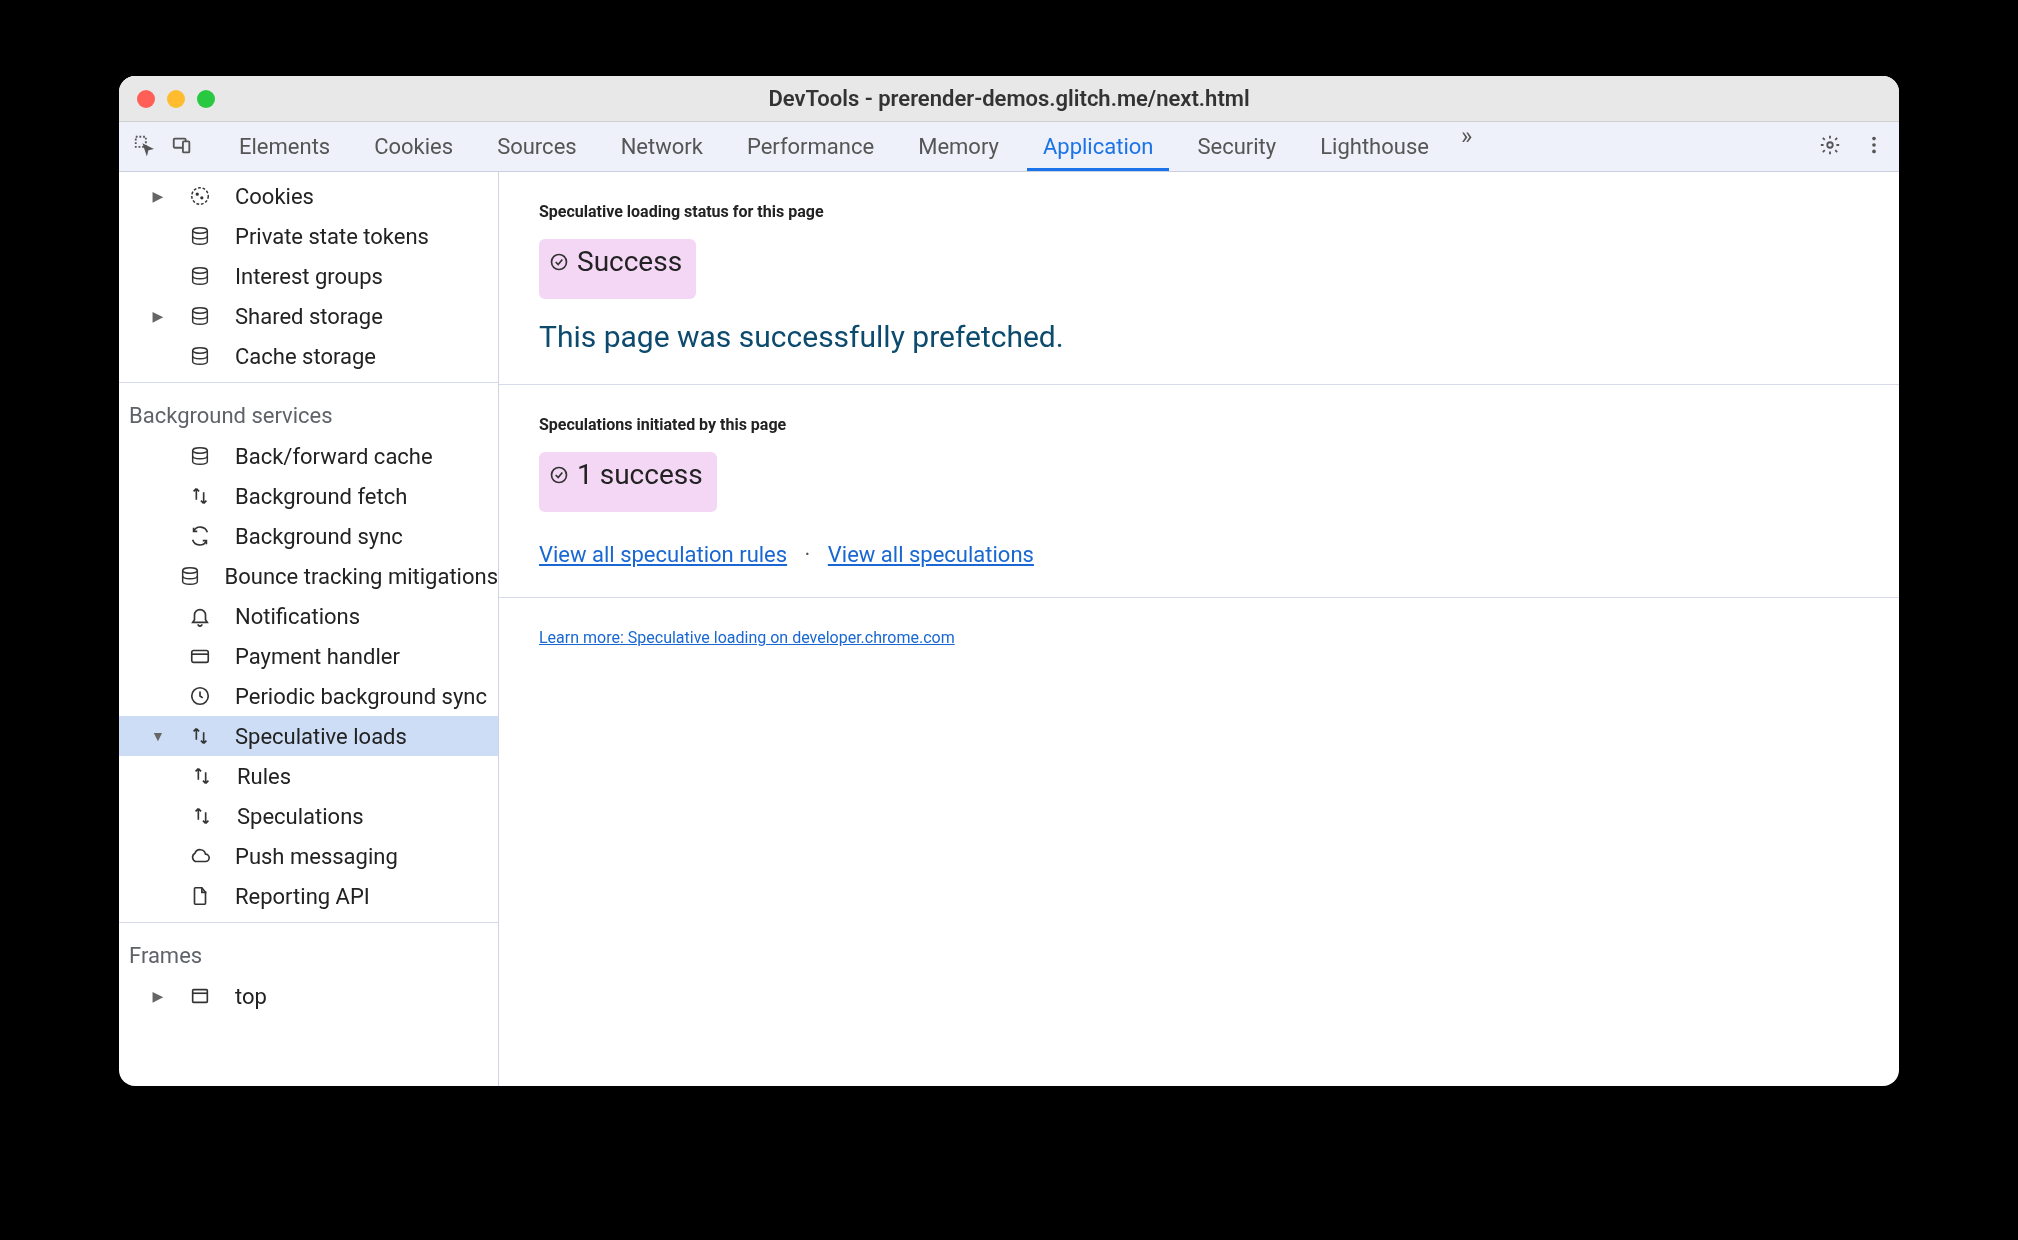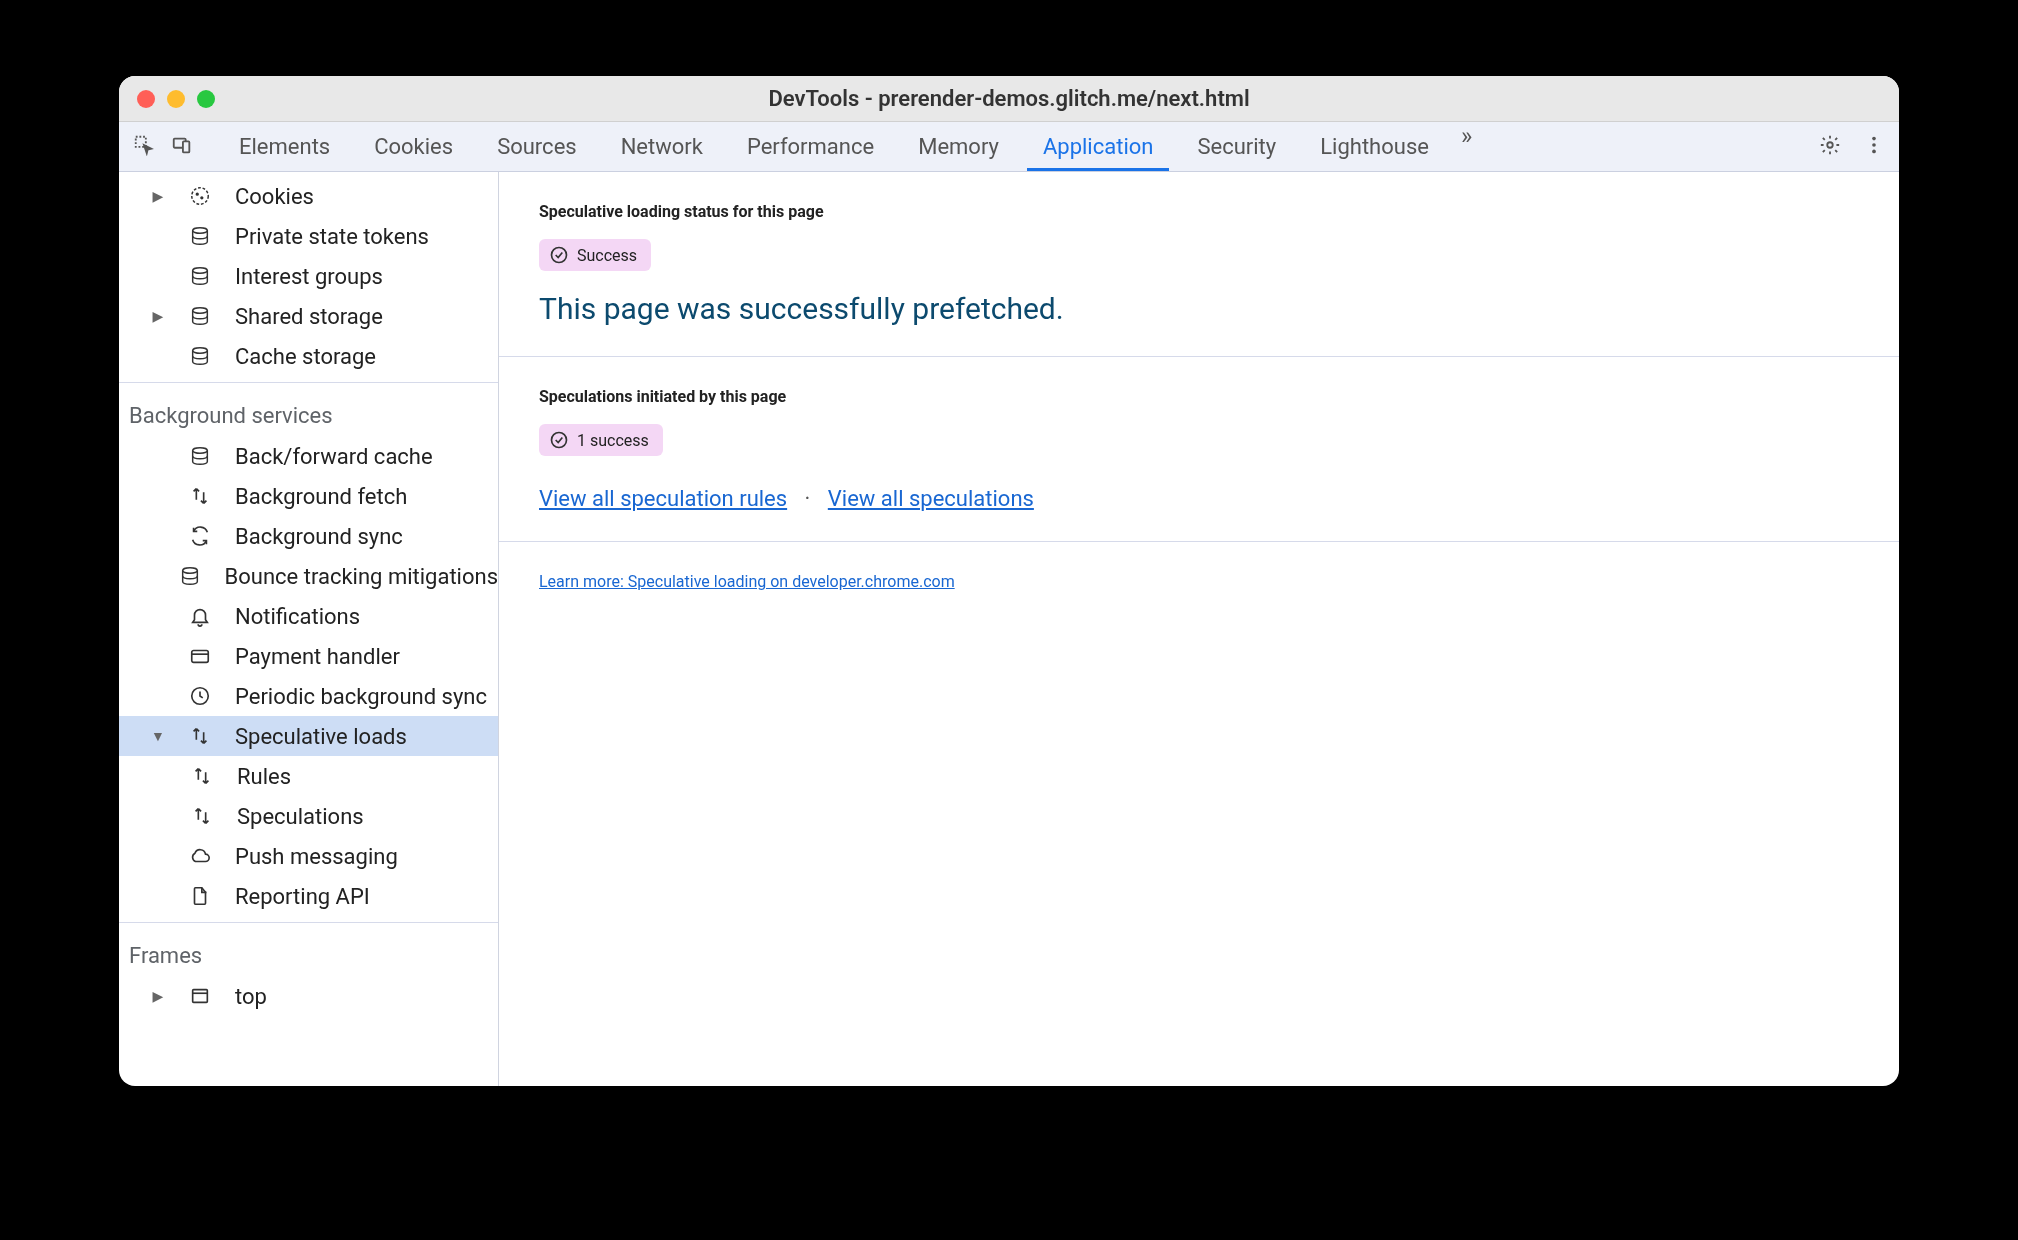--- a/index.html
+++ b/index.html
@@ -126,22 +126,22 @@
   font-weight: 700;
   color: #222;
   margin-bottom: 18px;
 }
 .badge {
   display: inline-flex;
   align-items: center;
   gap: 8px;
   background: #f4d7f5;
   border-radius: 6px;
-  padding: 6px 14px 6px 10px;
-  font-size: 16px;
+  padding: 6px 14px 21px 10px;
+  font-size: 28px;
   color: #222;
   margin-bottom: 20px;
 }
 .badge svg { width: 20px; height: 20px; }
 .panel p {
   font-size: 30px;
   color: #0c4a6e;
 }
 .links {
   font-size: 22px;

